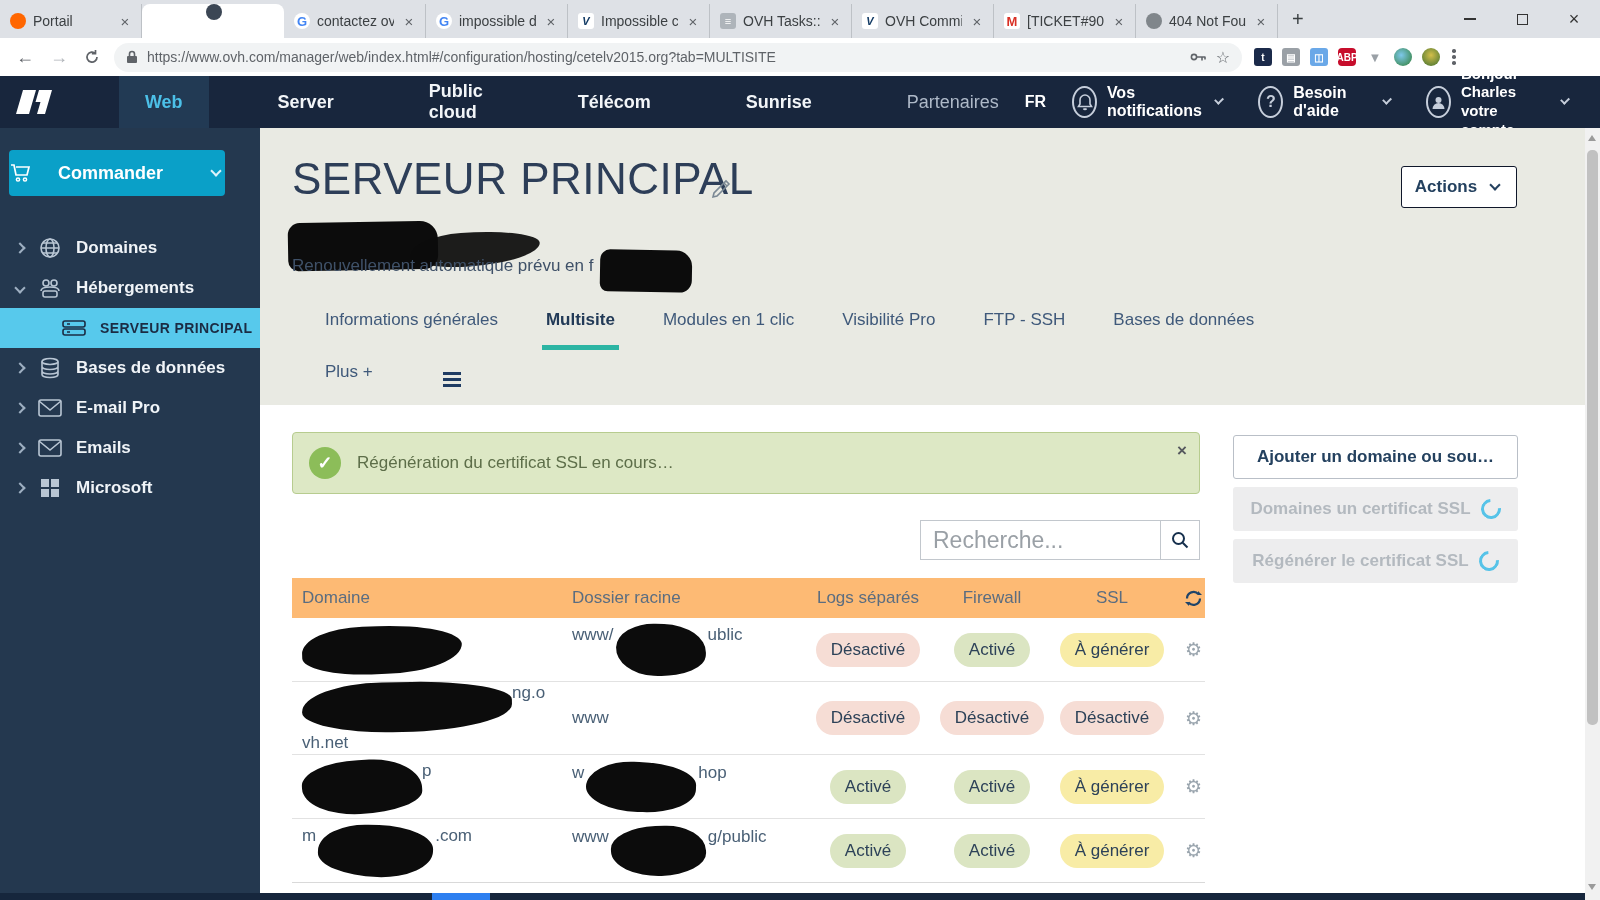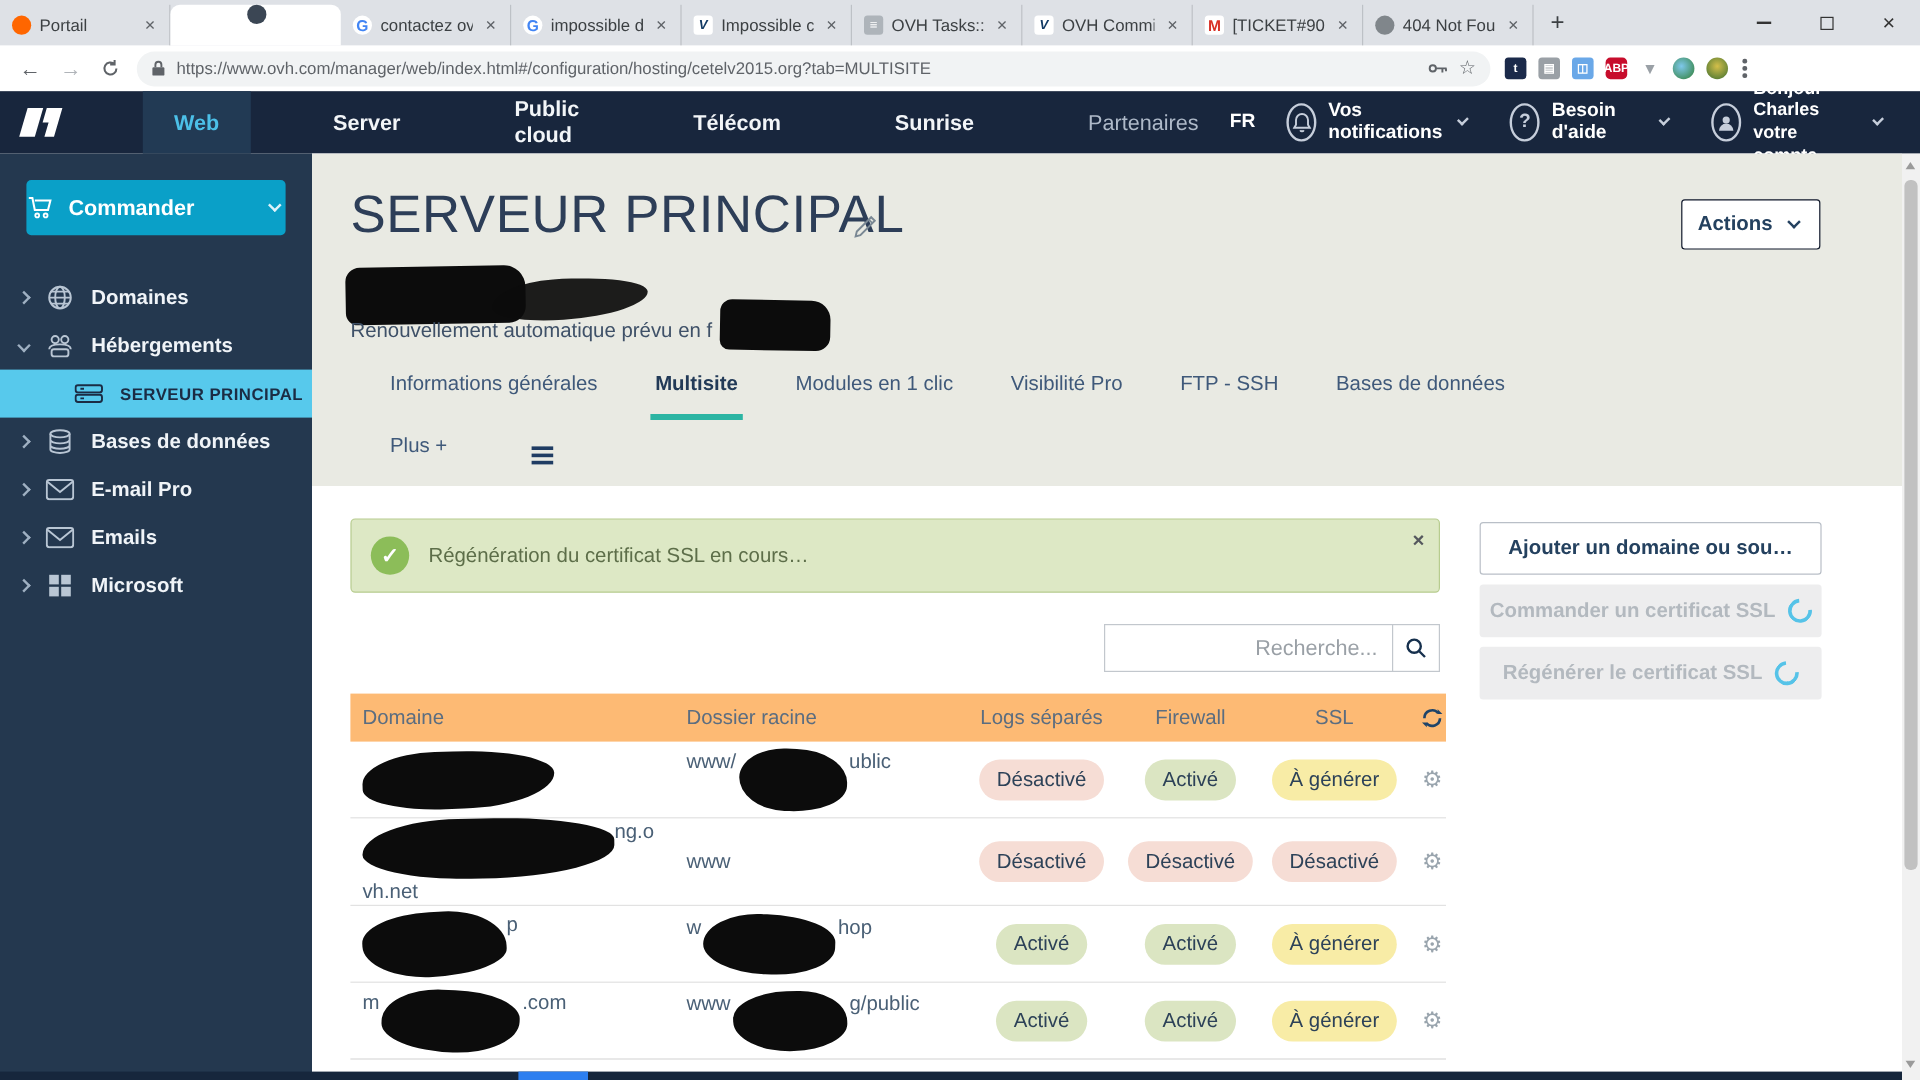--- a/index.html
+++ b/index.html
@@ -58,61 +58,61 @@
   .greeting { text-align:left; font-size:15px; font-weight:bold; line-height:1.25; }
   .chev { display:inline-block; width:8px; height:8px; border-right:2px solid #c6cedb; border-bottom:2px solid #c6cedb; transform:rotate(45deg); margin:-4px 4px 0 4px; }
 
   
   .app { position:absolute; left:0; top:128px; width:1600px; height:772px; }
   .bottomstrip { position:absolute; left:0; bottom:0; width:1600px; height:7px; background:#16263c; z-index:6; }
   .bottomaccent { position:absolute; left:432px; bottom:0; width:58px; height:7px; background:#2d7ff0; z-index:7; }
 
   
   .sidebar { position:absolute; left:0; top:0; width:260px; height:772px; background:#24384f; color:#eef3f7; }
-  .commander { position:absolute; left:22px; top:22px; width:216px; height:46px; background:#0aa0c8; border-radius:4px; display:flex; align-items:center; gap:12px; padding:0 1px; font-size:18px; font-weight:bold; color:#fff; }
+  .commander { position:absolute; left:9px; top:22px; width:216px; height:46px; background:#0aa0c8; border-radius:4px; display:flex; align-items:center; gap:26px; padding:0 1px; font-size:18px; font-weight:bold; color:#fff; }
   .commander .chev { border-color:#dff3fa; margin-left:auto; }
   .snav { position:absolute; left:0; top:100px; width:260px; }
   .sitem { height:40px; display:flex; align-items:center; gap:14px; padding:0 0 0 16px; font-size:17px; font-weight:bold; color:#f0f4f8; }
   .sitem .chev { border-color:#9fb0c2; transform:rotate(-45deg); margin:0; }
   .sitem.open .chev { transform:rotate(45deg); }
   .sitem.active { background:#57c9ec; color:#1b2c44; font-size:14px; letter-spacing:.4px; padding-left:62px; }
   .sicon { width:24px; display:flex; justify-content:center; }
   .sicon svg { stroke:#b9c6d4; fill:none; stroke-width:1.6; }
   .sitem.active .sicon svg { stroke:#1b2c44; }
 
   
   .main { position:absolute; left:260px; top:0; width:1325px; height:765px; background:#fff; overflow:hidden; }
   .headband { position:absolute; left:0; top:0; width:1325px; height:277px; background:#e9eae3; }
   .pagetitle { position:absolute; left:32px; top:26px; font-size:44px; font-weight:300; letter-spacing:.5px; color:#2d3e58; font-family:"Liberation Sans", sans-serif; }
   .pencil { position:absolute; left:448px; top:48px; }
   .blob { background:#0c0c0c; position:absolute; }
   .blob.b1 { left:28px; top:94px; width:150px; height:48px; border-radius:12px 18px 14px 10px; transform:rotate(-1deg); }
   .blob.b1t { left:150px; top:104px; width:130px; height:34px; border-radius:40% 60% 55% 45%/60% 45% 55% 40%; transform:rotate(-4deg); opacity:.93; }
-  .renew { position:absolute; left:32px; top:138px; font-size:17px; color:#3f5168; }
+  .renew { position:absolute; left:32px; top:128px; font-size:17px; color:#3f5168; }
   .blob.b2 { left:340px; top:122px; width:92px; height:42px; border-radius:10px 16px 12px 8px; transform:rotate(1deg); }
   .actions { position:absolute; right:68px; top:38px; width:116px; height:42px; background:#fff; border:1px solid #0f172a; border-radius:3px; display:flex; align-items:center; justify-content:center; gap:10px; font-size:17px; font-weight:bold; color:#24415f; }
   .actions .chev { border-color:#24415f; }
 
   .tabsrow { position:absolute; left:65px; top:182px; display:flex; gap:48px; }
   .ptab { font-size:17px; color:#3f597a; padding-bottom:14px; position:relative; white-space:nowrap; }
   .ptab.active { color:#223a57; font-weight:bold; }
   .ptab.active::after { content:""; position:absolute; left:-4px; right:-4px; bottom:-6px; height:5px; background:#2cb5a3; }
   .tabsrow2 { position:absolute; left:65px; top:234px; display:flex; gap:70px; align-items:center; }
   .hamb { display:flex; flex-direction:column; gap:3px; }
   .hamb i { width:18px; height:3px; background:#1f3c63; }
 
   
   .alert { position:absolute; left:32px; top:304px; width:908px; height:62px; background:#dde8c5; border:1px solid #b7cc8f; border-radius:4px; display:flex; align-items:center; padding:0 16px; gap:16px; }
   .okcirc { width:32px; height:32px; border-radius:50%; background:#8cbd59; color:#fff; display:flex; align-items:center; justify-content:center; font-size:18px; font-weight:bold; }
   .alerttext { font-size:17px; color:#5d6e49; }
   .alertx { position:absolute; right:12px; top:8px; color:#55585e; font-size:17px; font-weight:bold; }
 
   
   .searchwrap { position:absolute; left:660px; top:392px; width:280px; height:40px; display:flex; }
-  .searchinput { width:240px; height:40px; border:1px solid #c2c7cd; border-right:none; padding:0 12px; font-size:18px; color:#333; font-family:"Liberation Sans", sans-serif;text-align:right; }
+  .searchinput { width:240px; height:40px; border:1px solid #c2c7cd; border-right:none; padding:0 12px; font-size:23px; color:#333; font-family:"Liberation Sans", sans-serif; }
   .searchinput::placeholder { color:#9aa0a6; }
   .searchbtn { width:40px; height:40px; border:1px solid #c2c7cd; background:#fff; display:flex; align-items:center; justify-content:center; }
 
   
   .sidebtns { position:absolute; left:973px; top:307px; width:285px; }
   .bigbtn { width:285px; height:44px; border-radius:3px; display:flex; align-items:center; justify-content:center; gap:10px; font-size:17px; font-weight:bold; margin-bottom:8px; }
   .bigbtn.primary { background:#fff; border:1px solid #b9bfc7; color:#24415f; }
   .bigbtn.disabled { background:#ededee; border:none; color:#b3b9bf; }
   .spinner { width:20px; height:20px; border:3px solid #56c3e8; border-top-color:transparent; border-radius:50%; transform:rotate(40deg); }
 
@@ -424,21 +424,21 @@
               <path d="M11.7 11.7L16.5 16.5" stroke="#16304d" stroke-width="2"></path>
             </svg>
         </div>
       </div>
 
       <div class="sidebtns">
         <div class="bigbtn primary">
           <span>Ajouter un domaine ou sou…</span>
         </div>
         <div class="bigbtn disabled">
-          <span>Commander un certificat SSL</span>
+          <span>Domaines un certificat SSL</span>
           <span class="spinner"></span>
         </div>
         <div class="bigbtn disabled">
           <span>Régénérer le certificat SSL</span>
           <span class="spinner"></span>
         </div>
       </div>
 
       <div class="table">
         <div class="thead">

